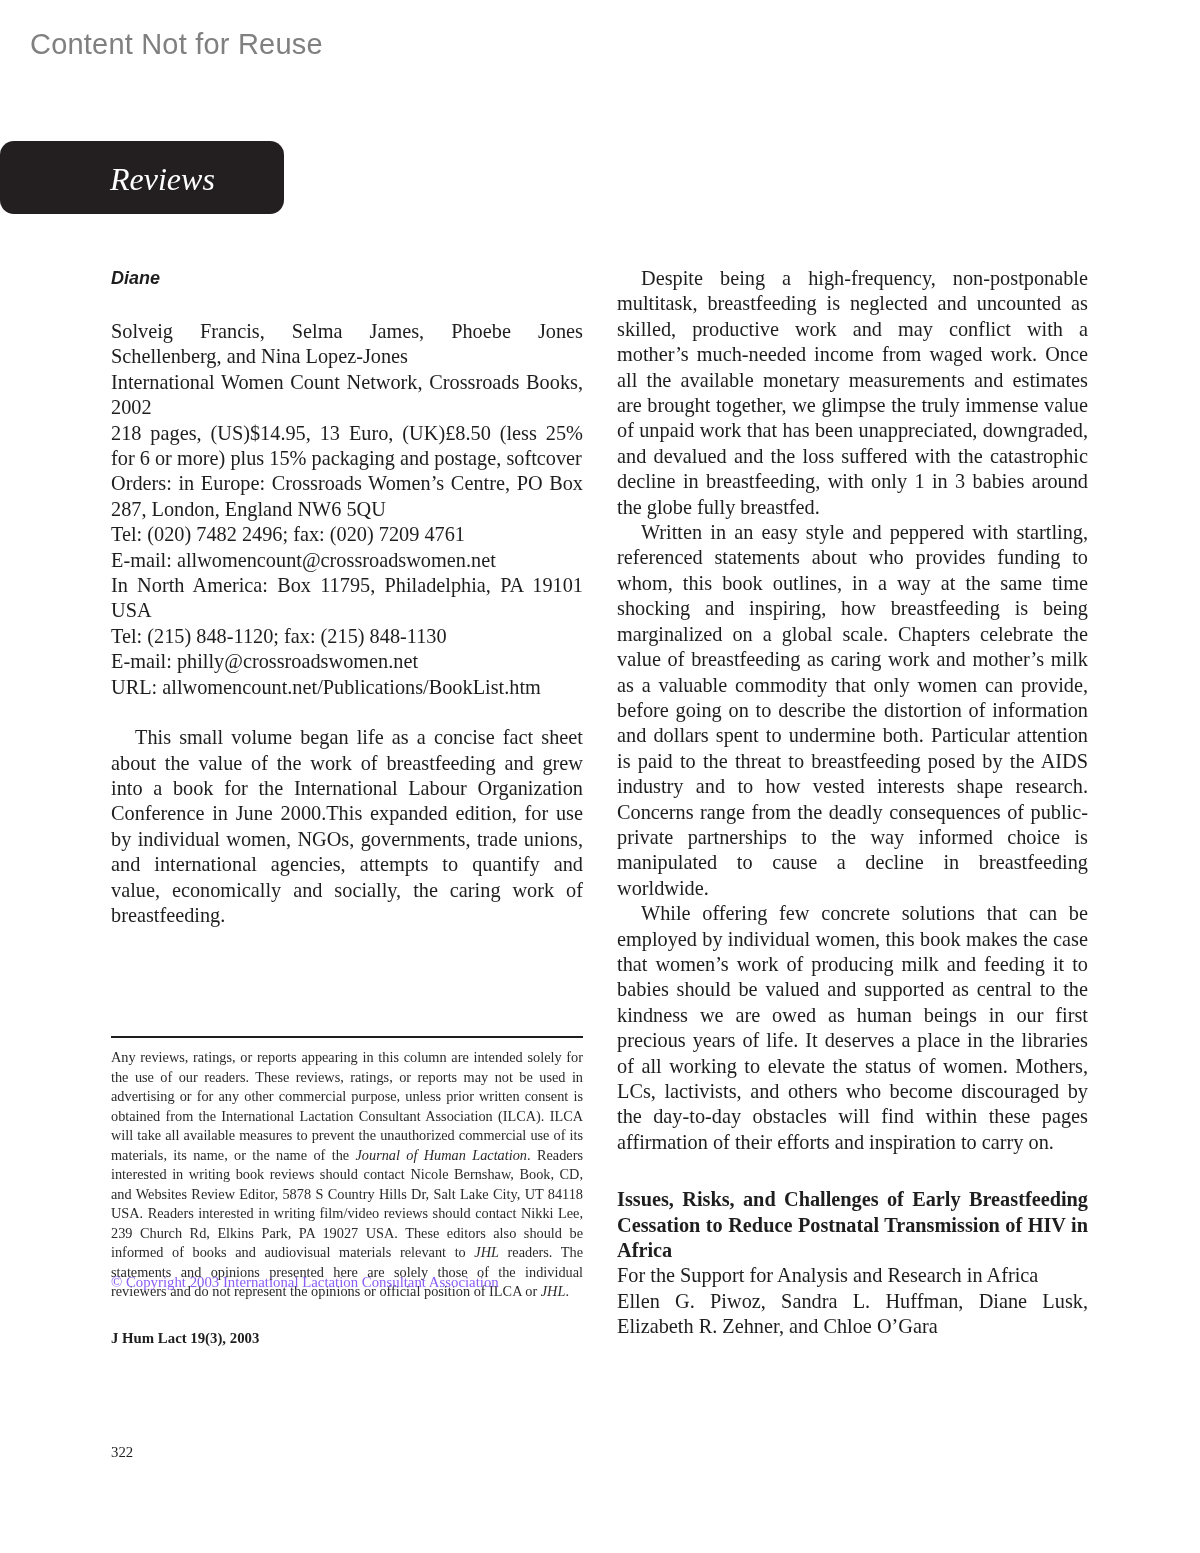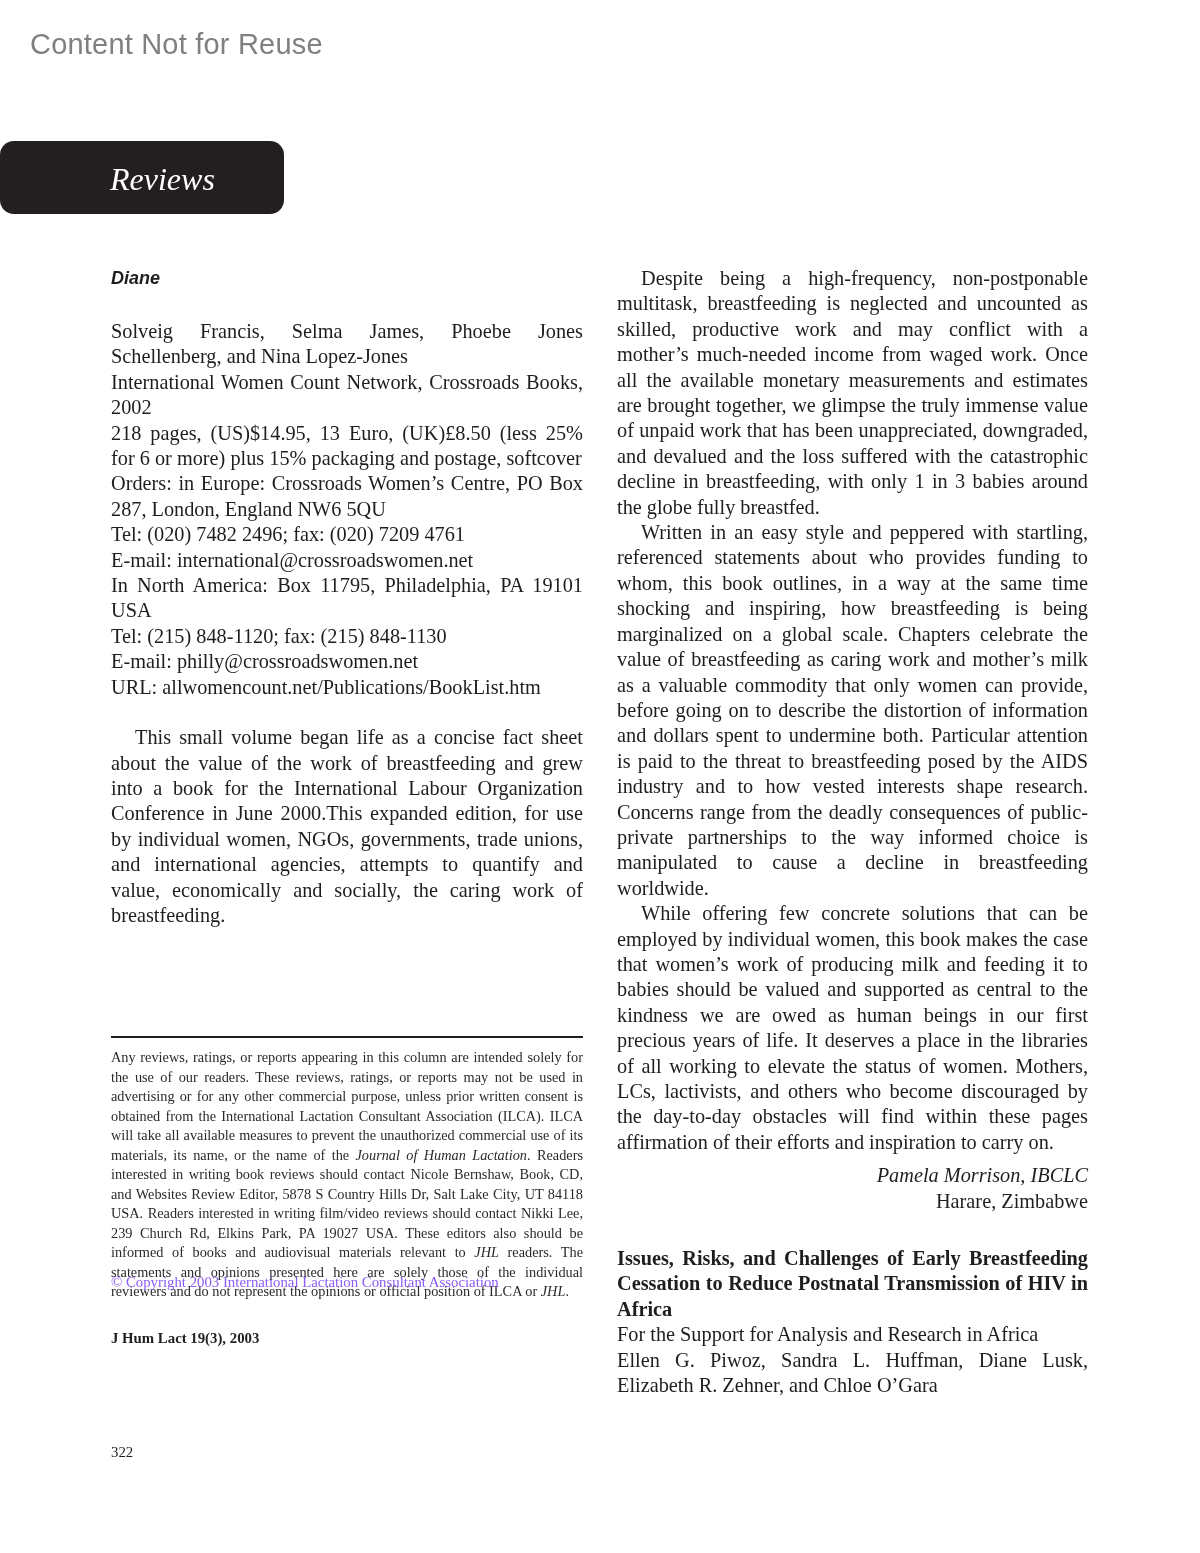--- a/index.html
+++ b/index.html
@@ -39,40 +39,36 @@
   <div class="banner-title">Reviews</div>
 </div>
 
 <div class="col left">
   <div class="section-head">Diane</div>
   <p class="meta">Solveig Francis, Selma James, Phoebe Jones Schellenberg, and Nina Lopez-Jones</p>
   <p class="meta">International Women Count Network, Crossroads Books, 2002</p>
   <p class="meta">218 pages, (US)$14.95, 13 Euro, (UK)£8.50 (less 25% for 6 or more) plus 15% packaging and postage, softcover</p>
   <p class="meta">Orders: in Europe: Crossroads Women’s Centre, PO Box 287, London, England NW6 5QU</p>
   <p class="meta">Tel: (020) 7482 2496; fax: (020) 7209 4761</p>
-  <p class="meta">E-mail: international@crossroadswomen.net</p>
+  <p class="meta">E-mail: allwomencount@crossroadswomen.net</p>
   <p class="meta">In North America: Box 11795, Philadelphia, PA 19101 USA</p>
   <p class="meta">Tel: (215) 848-1120; fax: (215) 848-1130</p>
   <p class="meta">E-mail: philly@crossroadswomen.net</p>
   <p class="meta">URL: allwomencount.net/Publications/BookList.htm</p>
   <div class="spacer"></div>
   <p class="body-p">This small volume began life as a concise fact sheet about the value of the work of breastfeeding and grew into a book for the International Labour Organization Conference in June 2000.This expanded edition, for use by individual women, NGOs, governments, trade unions, and international agencies, attempts to quantify and value, economically and socially, the caring work of breastfeeding.</p>
 </div>
 
 <div class="footnote-rule"></div>
 <p class="footnote"><span>Any reviews, ratings, or reports appearing in this column are intended solely for the use of our readers. These reviews, ratings, or reports may not be used in advertising or for any other commercial purpose, unless prior written consent is obtained from the International Lactation Consultant Association (ILCA). ILCA will take all available measures to prevent the unauthorized commercial use of its materials, its name, or the name of the </span><i class="em">Journal of Human Lactation</i><span>. Readers interested in writing book reviews should contact Nicole Bernshaw, Book, CD, and Websites Review Editor, 5878 S Country Hills Dr, Salt Lake City, UT 84118 USA. Readers interested in writing film/video reviews should contact Nikki Lee, 239 Church Rd, Elkins Park, PA 19027 USA. These editors also should be informed of books and audiovisual materials relevant to </span><i class="em">JHL</i><span> readers. The statements and opinions presented here are solely those of the individual reviewers and do not represent the opinions or official position of ILCA or </span><i class="em">JHL</i><span>.</span></p>
 
 <div class="citation">J Hum Lact  19(3), 2003</div>
 <div class="copyright">© Copyright 2003 International Lactation Consultant Association</div>
 <div class="page-number">322</div>
 
 <div class="col right">
   <p class="body-p">Despite being a high-frequency, non-postponable multitask, breastfeeding is neglected and uncounted as skilled, productive work and may conflict with a mother’s much-needed income from waged work. Once all the available monetary measurements and estimates are brought together, we glimpse the truly immense value of unpaid work that has been unappreciated, downgraded, and devalued and the loss suffered with the catastrophic decline in breastfeeding, with only 1 in 3 babies around the globe fully breastfed.</p>
   <p class="body-p">Written in an easy style and peppered with startling, referenced statements about who provides funding to whom, this book outlines, in a way at the same time shocking and inspiring, how breastfeeding is being marginalized on a global scale. Chapters celebrate the value of breastfeeding as caring work and mother’s milk as a valuable commodity that only women can provide, before going on to describe the distortion of information and dollars spent to undermine both. Particular attention is paid to the threat to breastfeeding posed by the AIDS industry and to how vested interests shape research. Concerns range from the deadly consequences of public-private partnerships to the way informed choice is manipulated to cause a decline in breastfeeding worldwide.</p>
   <p class="body-p">While offering few concrete solutions that can be employed by individual women, this book makes the case that women’s work of producing milk and feeding it to babies should be valued and supported as central to the kindness we are owed as human beings in our first precious years of life. It deserves a place in the libraries of all working to elevate the status of women. Mothers, LCs, lactivists, and others who become discouraged by the day-to-day obstacles will find within these pages affirmation of their efforts and inspiration to carry on.</p>
-  <div class="signature">
-    <div class="sig-name">Pamela Morrison, IBCLC</div>
-    <div>Harare, Zimbabwe</div>
-  </div>
   <p class="book-title second-title">Issues, Risks, and Challenges of Early Breastfeeding Cessation to Reduce Postnatal Transmission of HIV in Africa</p>
   <p class="meta">For the Support for Analysis and Research in Africa</p>
   <p class="meta">Ellen G. Piwoz, Sandra L. Huffman, Diane Lusk, Elizabeth R. Zehner, and Chloe O’Gara</p>
 </div>
 
 </body></html>

